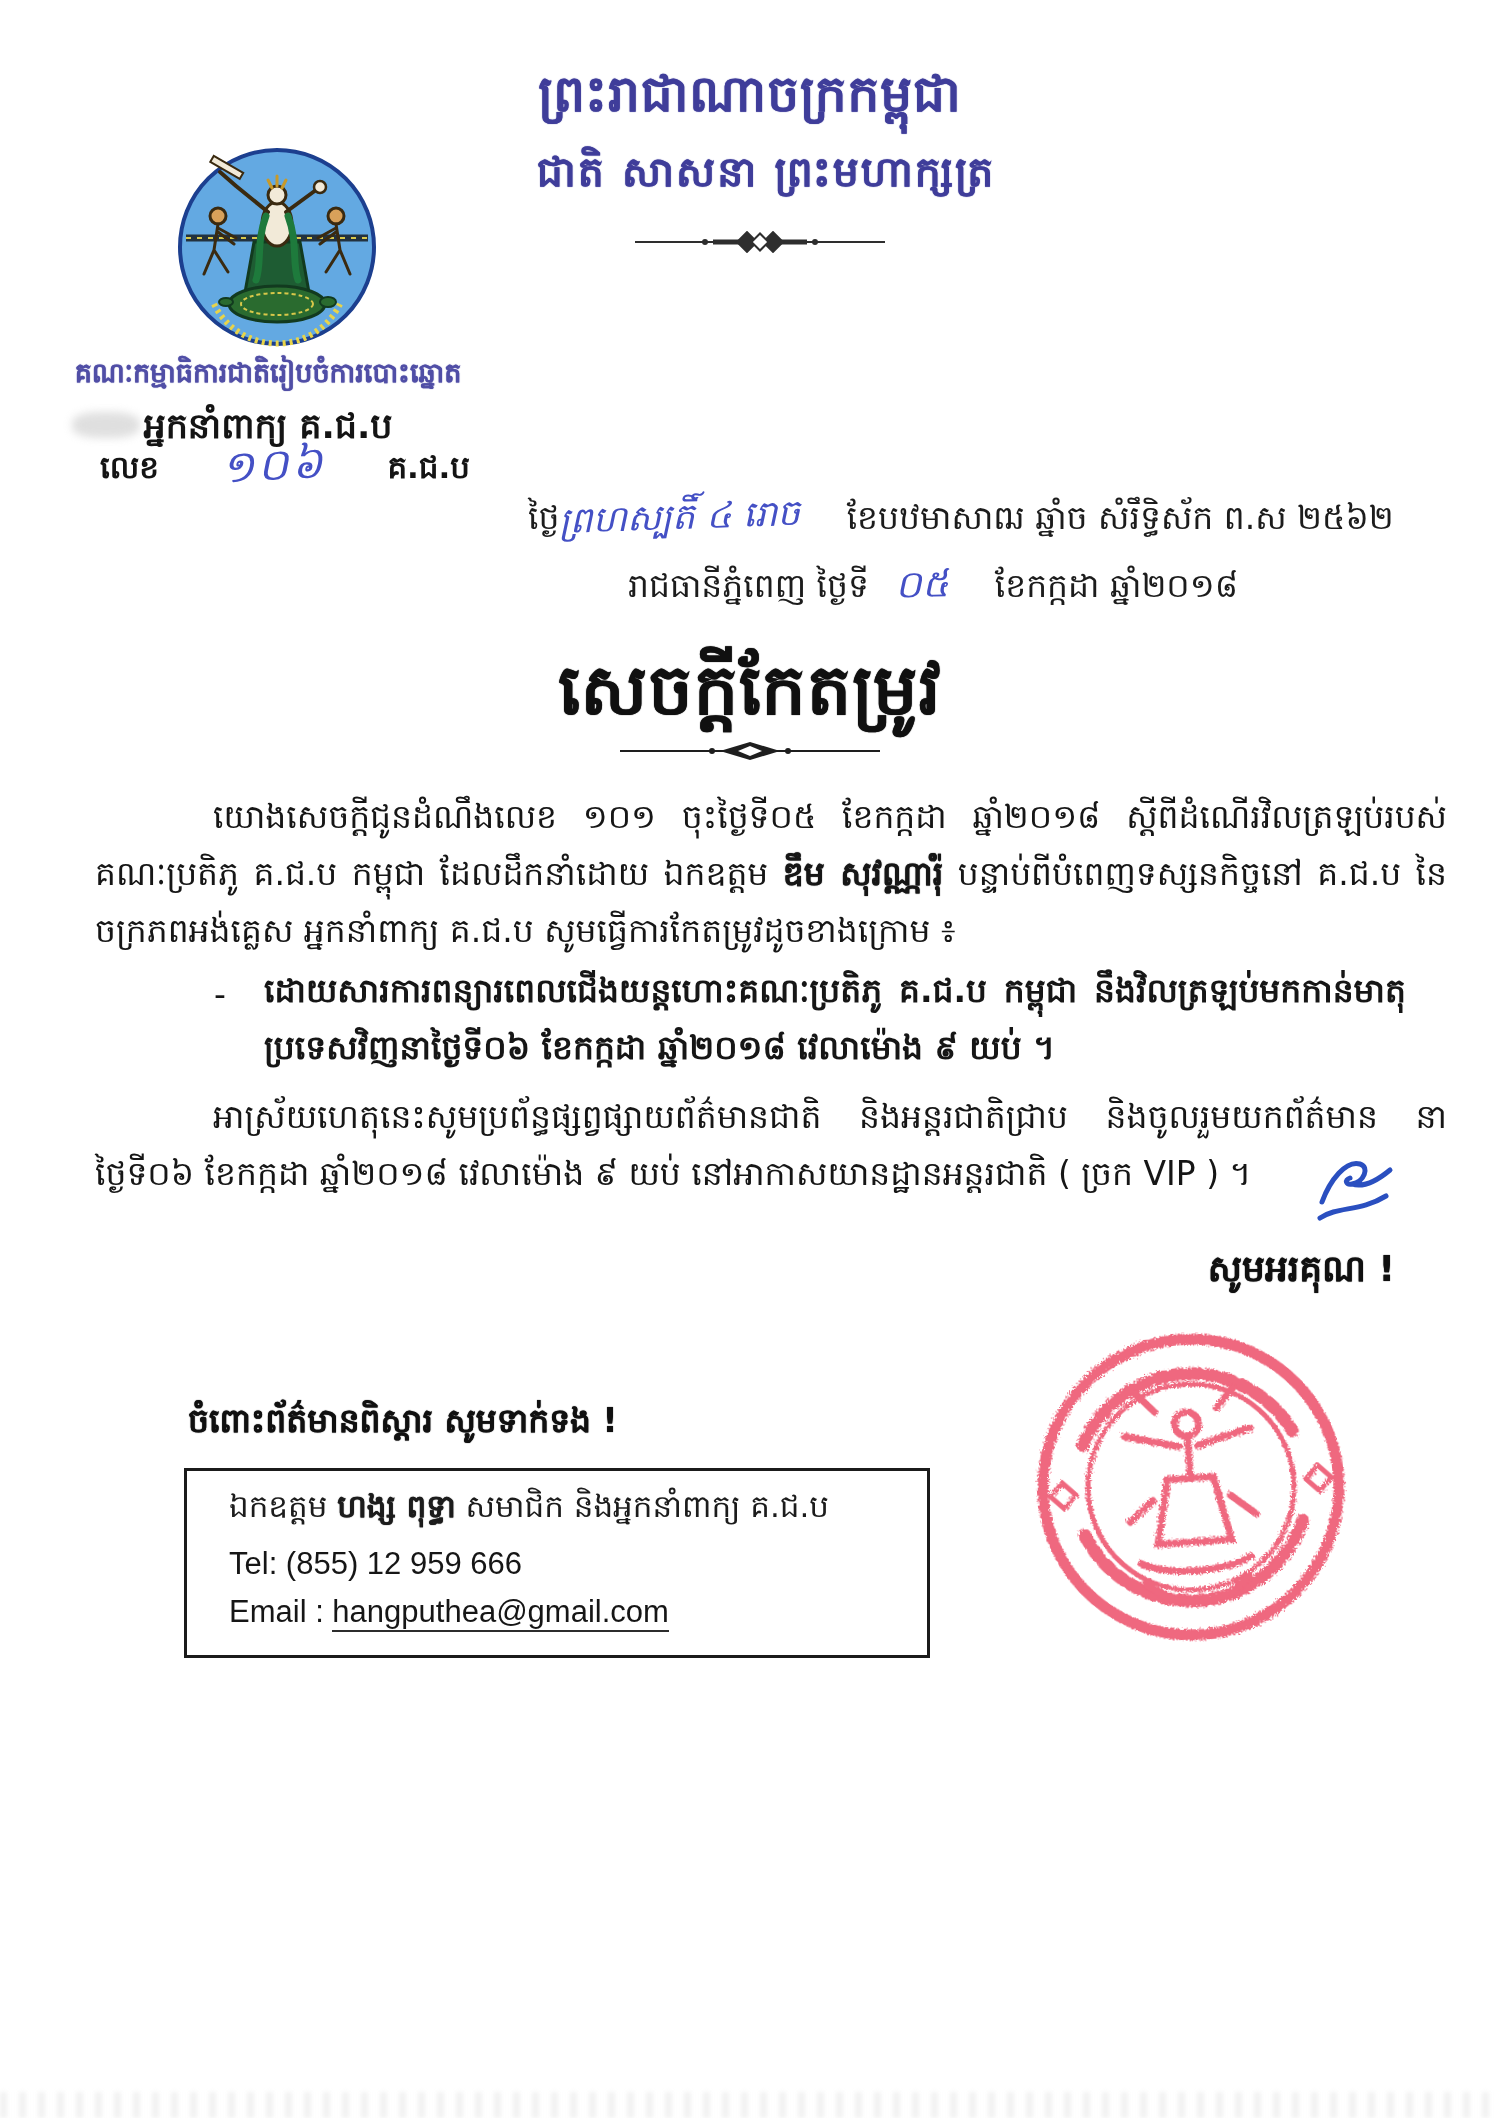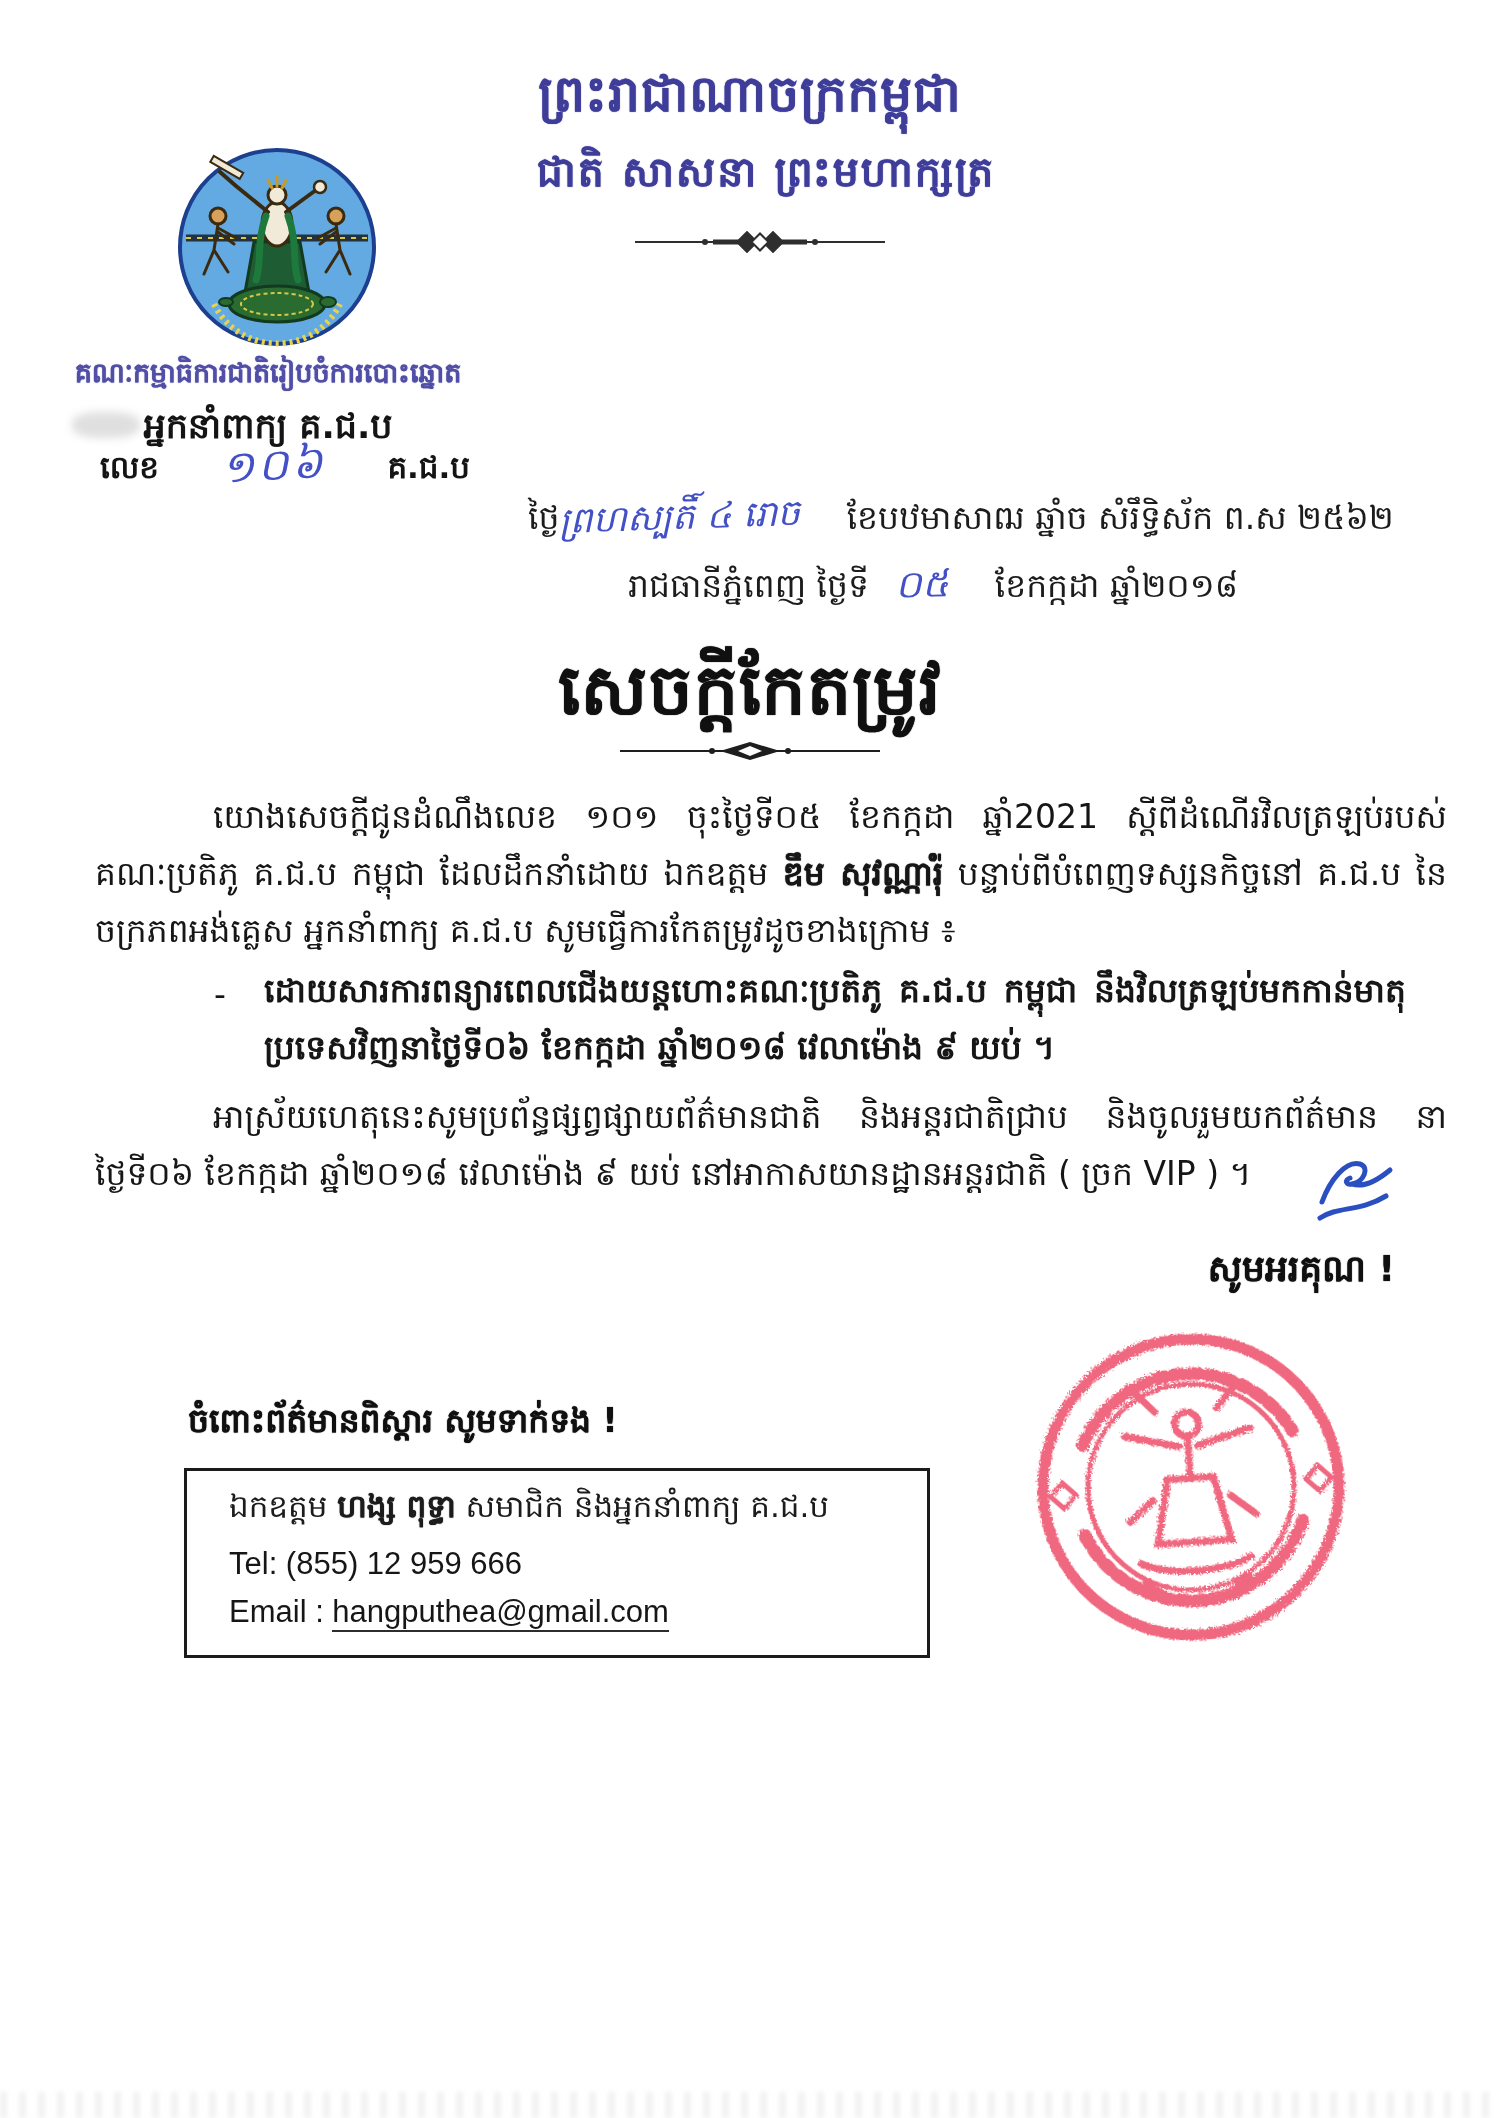--- a/index.html
+++ b/index.html
@@ -182,21 +182,21 @@
     <svg width="260" height="26" viewBox="0 0 260 26">
       <line x1="0" y1="13" x2="260" y2="13" stroke="#1e1e1e" stroke-width="2"></line>
       <path d="M100 13 L130 4 L160 13 L130 22 Z" fill="#1e1e1e"></path>
       <path d="M118 13 L130 8 L142 13 L130 18 Z" fill="#fff"></path>
       <circle cx="92" cy="13" r="3" fill="#1e1e1e"></circle>
       <circle cx="168" cy="13" r="3" fill="#1e1e1e"></circle>
     </svg>
   </div>
 
   <div class="abs body-text p1">
-    <span>យោងសេចក្តីជូនដំណឹងលេខ ១០១ ចុះថ្ងៃទី០៥ ខែកក្កដា ឆ្នាំ2021 ស្តីពីដំណើរវិលត្រឡប់របស់គណៈប្រតិភូ គ.ជ.ប កម្ពុជា ដែលដឹកនាំដោយ ឯកឧត្តម </span><span class="p-name">ឌឹម សុវណ្ណារ៉ុំ</span><span> បន្ទាប់ពីបំពេញទស្សនកិច្ចនៅ គ.ជ.ប នៃចក្រភពអង់គ្លេស អ្នកនាំពាក្យ គ.ជ.ប សូមធ្វើការកែតម្រូវដូចខាងក្រោម ៖</span>
+    <span>យោងសេចក្តីជូនដំណឹងលេខ ១០១ ចុះថ្ងៃទី០៥ ខែកក្កដា ឆ្នាំ២០១៨ ស្តីពីដំណើរវិលត្រឡប់របស់គណៈប្រតិភូ គ.ជ.ប កម្ពុជា ដែលដឹកនាំដោយ ឯកឧត្តម </span><span class="p-name">ឌឹម សុវណ្ណារ៉ុំ</span><span> បន្ទាប់ពីបំពេញទស្សនកិច្ចនៅ គ.ជ.ប នៃចក្រភពអង់គ្លេស អ្នកនាំពាក្យ គ.ជ.ប សូមធ្វើការកែតម្រូវដូចខាងក្រោម ៖</span>
   </div>
 
   <div class="abs bullet-dash body-text">-</div>
   <div class="abs body-text bullet-text">ដោយសារការពន្យារពេលជើងយន្តហោះគណៈប្រតិភូ គ.ជ.ប កម្ពុជា នឹងវិលត្រឡប់មកកាន់មាតុប្រទេសវិញនាថ្ងៃទី០៦ ខែកក្កដា ឆ្នាំ២០១៨ វេលាម៉ោង ៩ យប់ ។</div>
 
   <div class="abs body-text p2">អាស្រ័យហេតុនេះសូមប្រព័ន្ធផ្សព្វផ្សាយព័ត៌មានជាតិ និងអន្តរជាតិជ្រាប និងចូលរួមយកព័ត៌មាន នាថ្ងៃទី០៦ ខែកក្កដា ឆ្នាំ២០១៨ វេលាម៉ោង ៩ យប់ នៅអាកាសយានដ្ឋានអន្តរជាតិ ( ច្រក VIP ) ។</div>
 
   <div class="abs signature">
     <svg width="84" height="80" viewBox="0 0 84 80">
       <path d="M6 50 C14 28 30 8 44 12 C54 15 48 30 36 32 C30 33 28 28 34 26 M36 32 C48 36 62 28 74 18" fill="none" stroke="#2a4fc0" stroke-width="5" stroke-linecap="round"></path>

